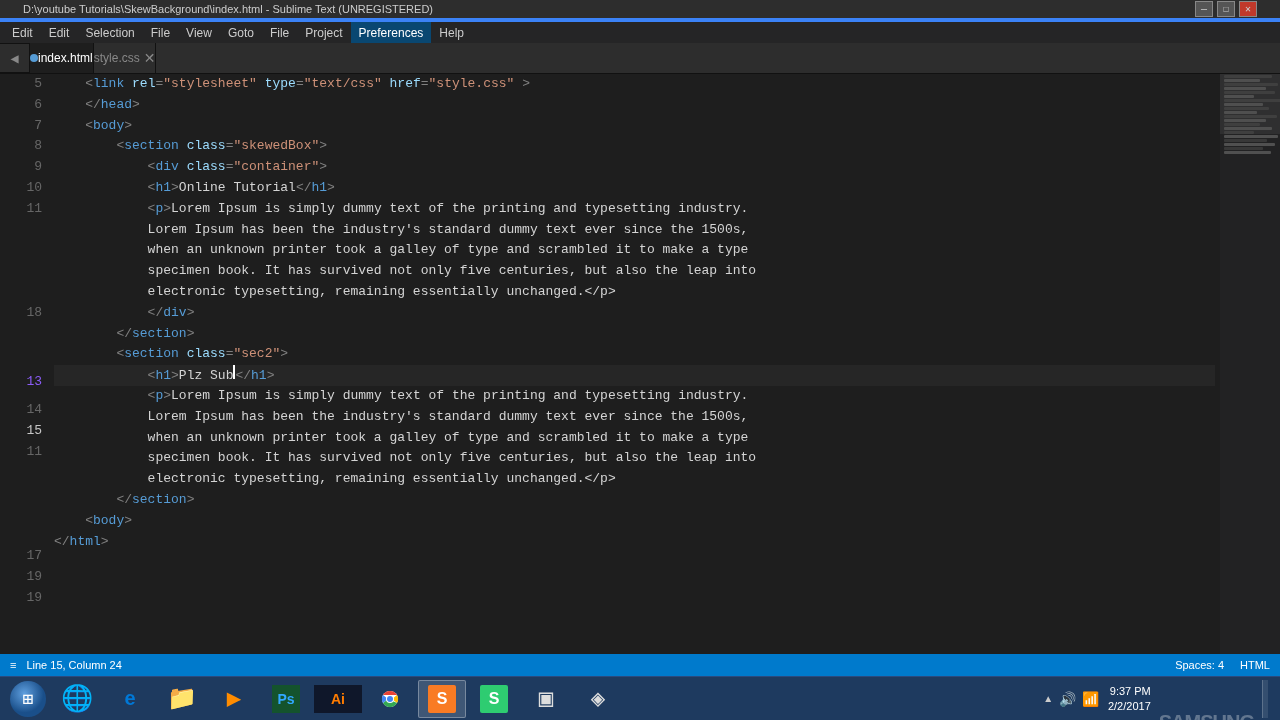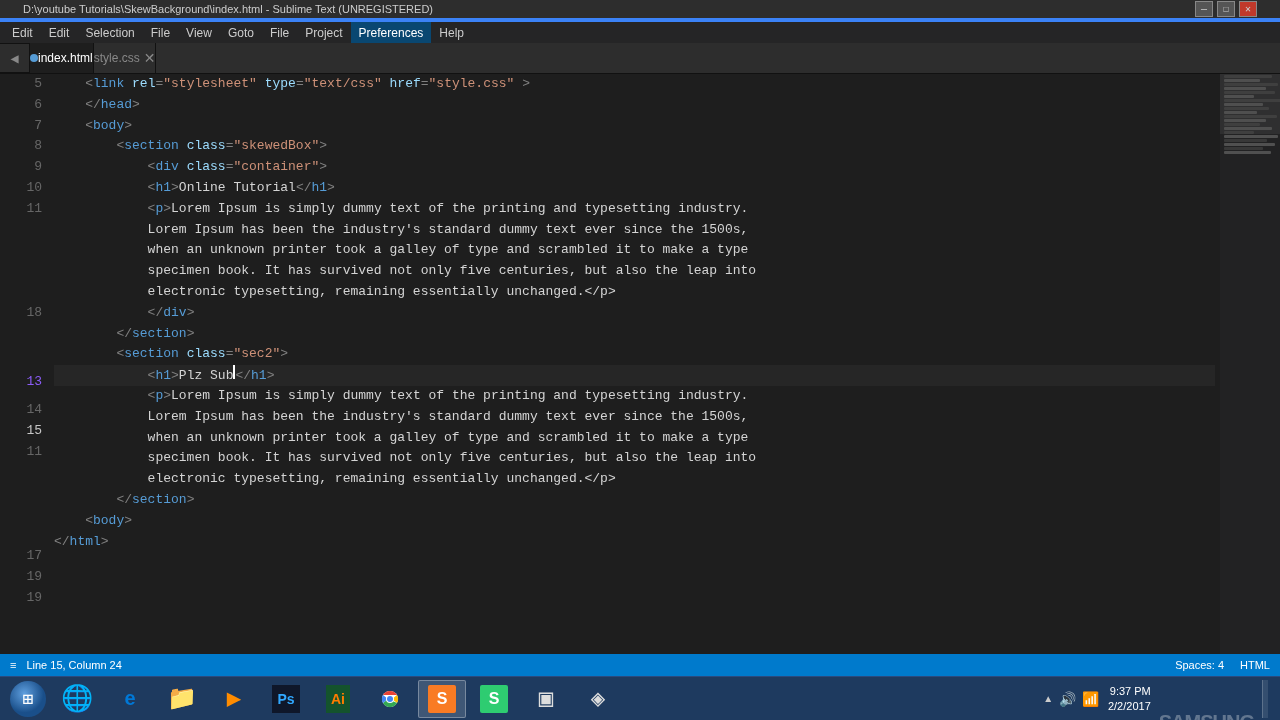--- a/index.html
+++ b/index.html
@@ -426,24 +426,24 @@
   <div class="taskbar-app">
     <div class="taskbar-icon" style="color:#0078d7; font-weight:bold; font-family:Arial; font-size:20px;">e</div>
   </div>
   <div class="taskbar-app">
     <div class="taskbar-icon" style="font-size:24px;">📁</div>
   </div>
   <div class="taskbar-app">
     <div class="taskbar-icon" style="color:#ff8c00; font-size:24px;">▶</div>
   </div>
   <div class="taskbar-app">
-    <div class="taskbar-icon" style="background:#0f172a; color:#31a8ff; font-family:Arial; font-size:14px; font-weight:bold; width:28px;height:28px;display:flex;align-items:center;justify-content:center;">Ps</div>
-  </div>
-  <div class="taskbar-app">
-    <div class="taskbar-icon" style="background:#14532d; color:#ff7c00; font-family:Arial; font-size:14px; font-weight:bold; width:24px;height:28px;display:flex;align-items:center;justify-content:center;">Ai</div>
+    <div class="taskbar-icon" style="background:#14532d; color:#31a8ff; font-family:Arial; font-size:14px; font-weight:bold; width:28px;height:28px;display:flex;align-items:center;justify-content:center;">Ps</div>
+  </div>
+  <div class="taskbar-app">
+    <div class="taskbar-icon" style="background:#0f172a; color:#ff7c00; font-family:Arial; font-size:14px; font-weight:bold; width:48px;height:28px;display:flex;align-items:center;justify-content:center;">Ai</div>
   </div>
   <div class="taskbar-app">
     <div class="taskbar-icon" style="font-size:26px;">
       <svg width="28" height="28" viewBox="0 0 28 28">
         <circle cx="14" cy="14" r="8" fill="#fff"></circle>
         <path d="M14 6 A8 8 0 0 1 21 10 L14 10 Z" fill="#ea4335"></path>
         <path d="M21 10 A8 8 0 0 1 21 18 L16 14 Z" fill="#fbbc04"></path>
         <path d="M21 18 A8 8 0 0 1 7 18 L12 14 Z" fill="#34a853"></path>
         <path d="M7 18 A8 8 0 0 1 7 10 L12 14 Z" fill="#4285f4"></path>
         <path d="M7 10 A8 8 0 0 1 14 6 L14 10 Z" fill="#ea4335"></path>

